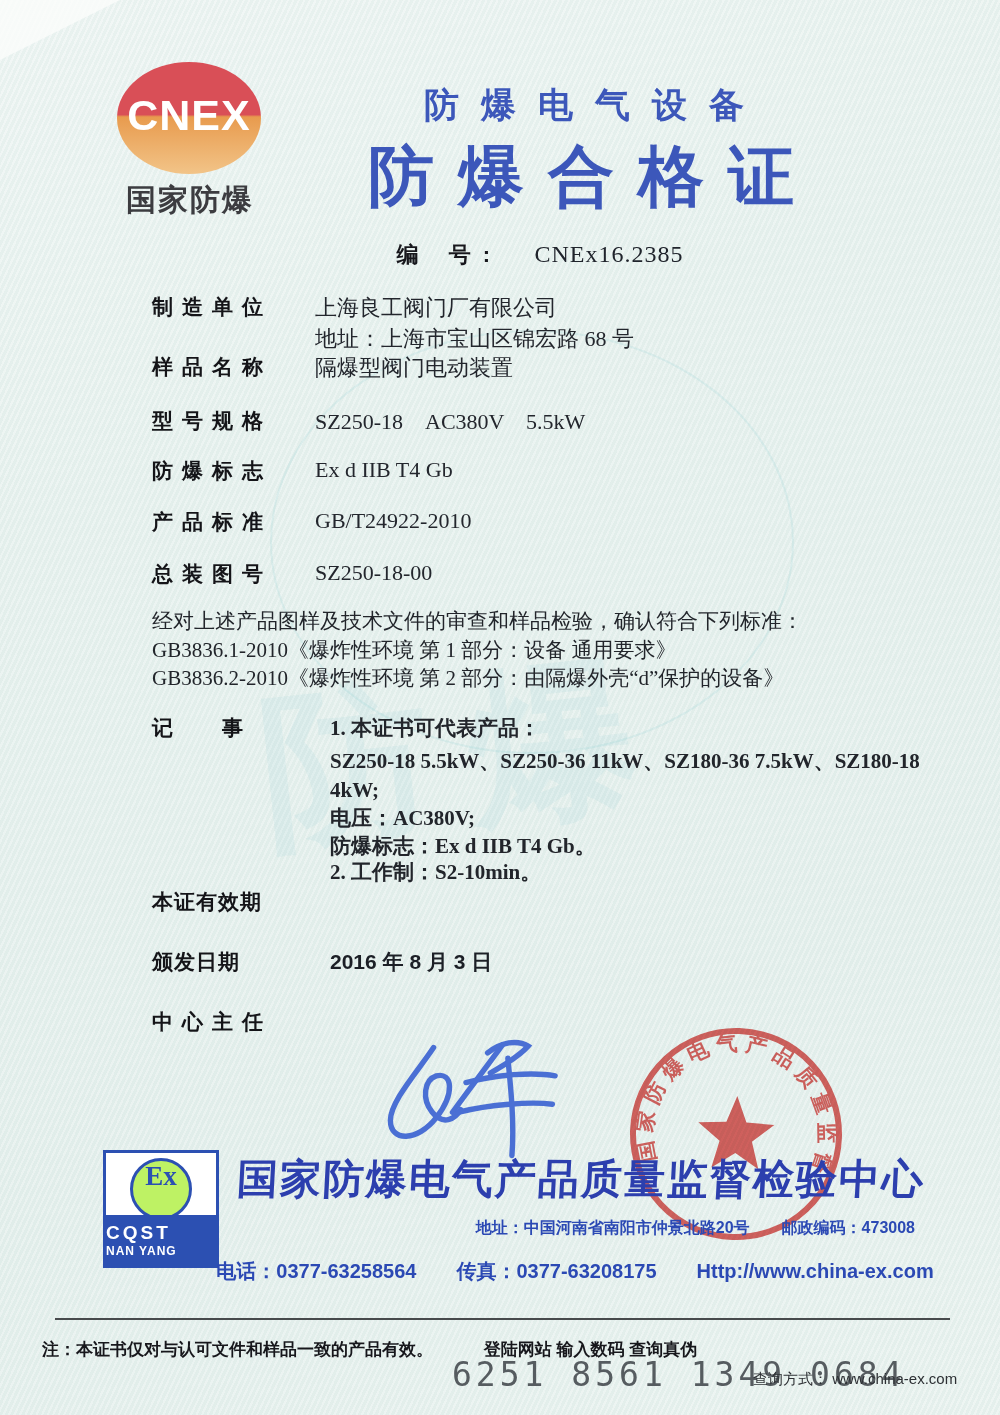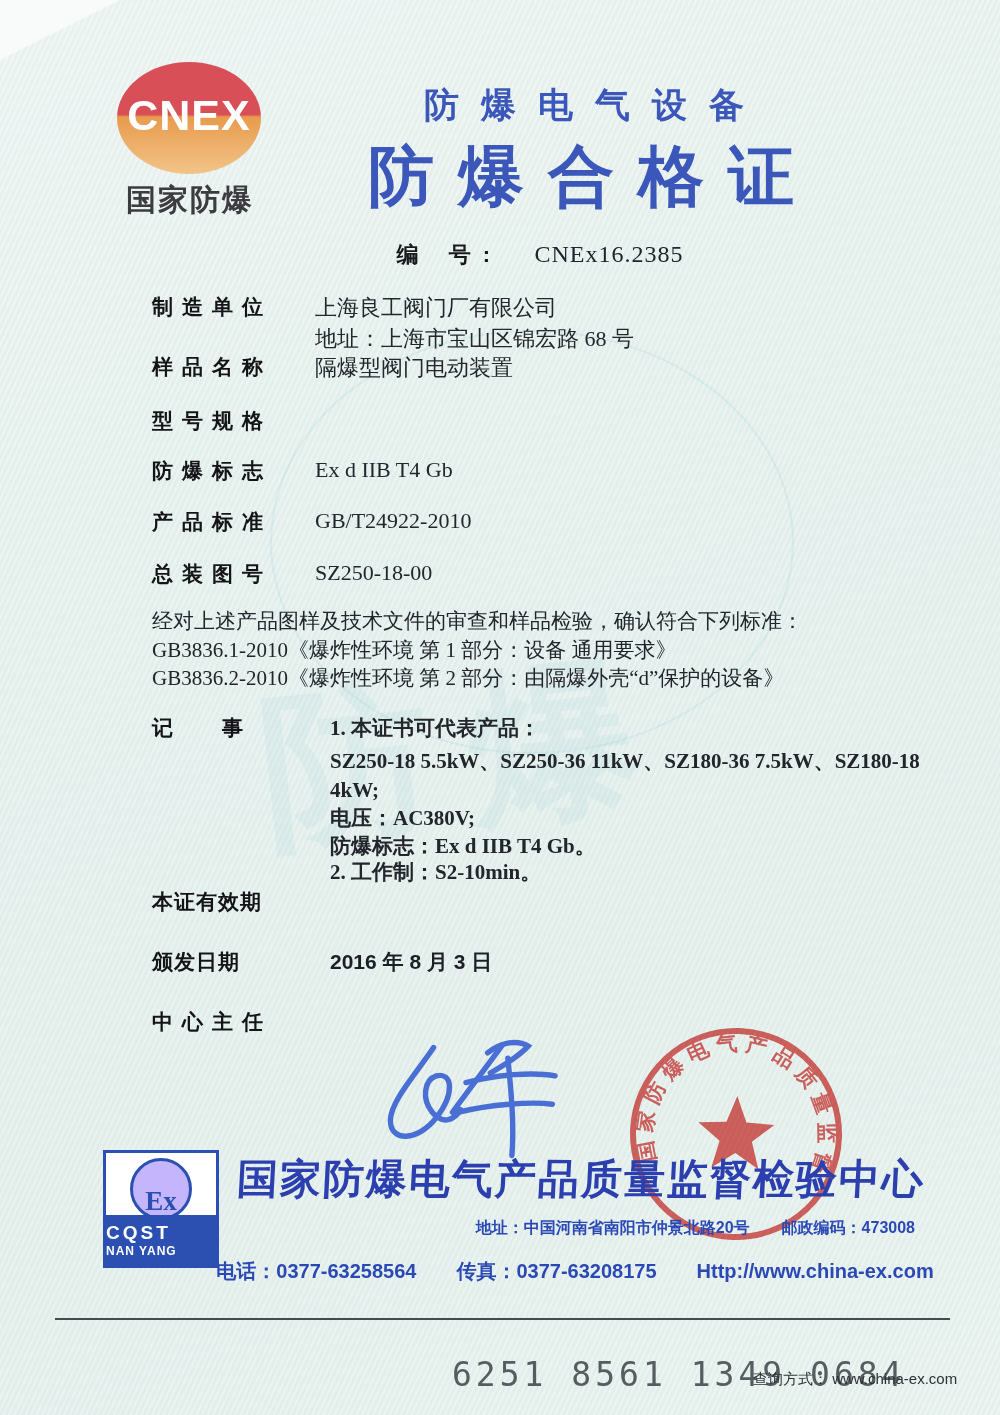--- a/index.html
+++ b/index.html
@@ -45,21 +45,21 @@
   .stamp{position:absolute;left:626px;top:1024px;width:220px;height:220px;
         mix-blend-mode:multiply;opacity:.88;transform:rotate(2deg);}
   
   .cqst-box{position:absolute;left:103px;top:1150px;width:110px;height:112px;
         border:3px solid #2c50b2;background:#ffffff;}
   .cqst-blue{position:absolute;left:0;bottom:0;width:110px;height:50px;background:#2c50b2;
         display:flex;flex-direction:column;align-items:flex-start;justify-content:center;}
   .cqst-word{color:#ffffff;font-size:19px;font-weight:bold;letter-spacing:3px;line-height:22px;}
   .cqst-ny{color:#ffffff;font-size:12px;font-weight:bold;letter-spacing:1px;line-height:14px;}
   .cqst-circle{position:absolute;left:24px;top:5px;width:56px;height:56px;border-radius:50%;
-        background:#c4b5fd;border:3px solid #2c50b2;display:flex;align-items:flex-end;justify-content:center;}
+        background:#bef264;border:3px solid #2c50b2;display:flex;align-items:flex-start;justify-content:center;}
   .cqst-ex{color:#2c50b2;font-size:27px;font-weight:bold;font-family:"Liberation Serif",serif;}
   .issuer-name{position:absolute;left:237px;top:1152px;width:680px;font-size:41px;font-weight:bold;
         color:#2c3fae;letter-spacing:2px;white-space:nowrap;font-family:"Liberation Serif",serif;
         transform:skewX(-3deg);}
   .issuer-addr{position:absolute;left:235px;top:1218px;width:680px;text-align:right;
         font-size:16px;font-weight:bold;color:#2b49b4;white-space:nowrap;}
   .issuer-tel{position:absolute;left:215px;top:1258px;width:720px;text-align:center;
         font-size:20px;font-weight:bold;color:#2b49b4;white-space:nowrap;}
   
   .foot-line{position:absolute;left:55px;top:1318px;width:895px;height:2px;background:#474a4c;}
@@ -90,20 +90,21 @@
   </div>
 
   <div class="flabel" style="top:293px">制造单位</div>
   <div class="fvalue" style="top:293px">上海良工阀门厂有限公司</div>
   <div class="fvalue" style="top:324px">地址：上海市宝山区锦宏路 68 号</div>
 
   <div class="flabel" style="top:353px">样品名称</div>
   <div class="fvalue" style="top:353px">隔爆型阀门电动装置</div>
 
   <div class="flabel" style="top:407px">型号规格</div>
+  <div class="fvalue" style="top:407px">SZ250-18　AC380V　5.5kW</div>
 
   <div class="flabel" style="top:457px">防爆标志</div>
   <div class="fvalue" style="top:457px">Ex d IIB T4 Gb</div>
 
   <div class="flabel" style="top:508px">产品标准</div>
   <div class="fvalue" style="top:508px">GB/T24922-2010</div>
 
   <div class="flabel" style="top:560px">总装图号</div>
   <div class="fvalue" style="top:560px">SZ250-18-00</div>
 
@@ -155,18 +156,22 @@
     <div class="cqst-blue">
       <span class="cqst-word">CQST</span>
       <span class="cqst-ny">NAN YANG</span>
     </div>
   </div>
   <div class="issuer-name">国家防爆电气产品质量监督检验中心</div>
   <div class="issuer-addr">地址：中国河南省南阳市仲景北路20号　　邮政编码：473008</div>
   <div class="issuer-tel">电话：0377-63258564　　传真：0377-63208175　　Http://www.china-ex.com</div>
 
   <div class="foot-line"></div>
+  <div class="foot-note">
+    <span>注：本证书仅对与认可文件和样品一致的产品有效。</span>
+    <span class="gap">登陆网站 输入数码 查询真伪</span>
+  </div>
   <div class="foot-code">6251 8561 1349 0684</div>
   <div class="foot-query">
     <span>查询方式：</span>
     <span>www.china-ex.com</span>
   </div>
 </div>
 
 </body></html>

